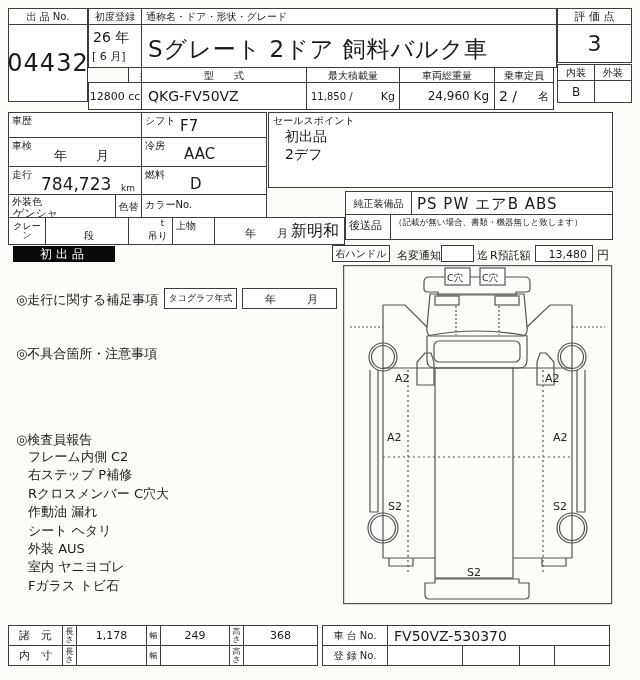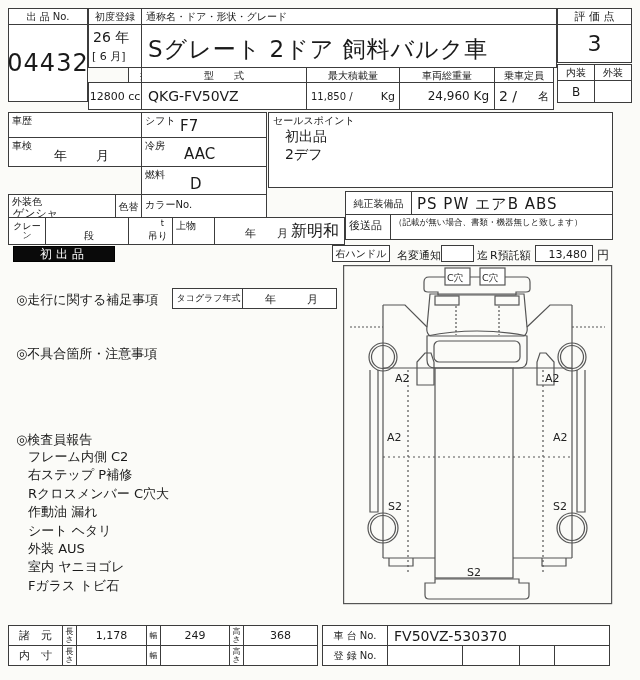--- a/index.html
+++ b/index.html
@@ -84,20 +84,25 @@
 
   <div class="b" style="left:8px;top:137px;width:134px;height:30px;">
     <span class="t lbl" style="left:3px;top:2px;">車検</span>
     <span class="t" style="left:45px;top:9px;font-size:13px;letter-spacing:8px;">年　月</span>
   </div>
   <div class="b" style="left:141px;top:137px;width:126px;height:30px;">
     <span class="t lbl" style="left:3px;top:2px;">冷房</span>
     <span class="t" style="left:42px;top:7px;font-size:15px;">AAC</span>
   </div>
 
+  <div class="b" style="left:8px;top:166px;width:134px;height:29px;">
+    <span class="t lbl" style="left:3px;top:2px;">走行</span>
+    <span class="t" style="left:32px;top:7px;font-size:17px;">784,723</span>
+    <span class="t" style="left:112px;top:16px;font-size:9px;">km</span>
+  </div>
   <div class="b" style="left:141px;top:166px;width:126px;height:29px;">
     <span class="t lbl" style="left:3px;top:2px;text-align:right;">燃料</span>
     <span class="t" style="left:48px;top:8px;font-size:15px;">D</span>
   </div>
 
   <div class="b" style="left:8px;top:194px;width:108px;height:24px;">
     <span class="t lbl" style="left:3px;top:1px;">外装色</span>
     <span class="t" style="left:4px;top:11px;font-size:11px;">ゲンシャ</span>
   </div>
   <div class="b c lbl" style="left:115px;top:194px;width:27px;height:24px;">色替</div>
@@ -146,21 +151,21 @@
   <span class="t" style="left:397px;top:248px;font-size:11px;">名変通知</span>
   <div class="b" style="left:441px;top:245px;width:33px;height:17px;"></div>
   <span class="t" style="left:477px;top:248px;font-size:11px;">迄</span>
   <span class="t" style="left:490px;top:248px;font-size:11px;">R預託額</span>
   <div class="b" style="left:535px;top:245px;width:58px;height:17px;">
     <span class="t" style="right:5px;top:2px;font-size:11px;">13,480</span>
   </div>
   <span class="t" style="left:597px;top:247px;font-size:12px;">円</span>
 
   <span class="t" style="left:16px;top:291px;font-size:13px;">◎走行に関する補足事項</span>
-  <div class="b c" style="left:172px;top:288px;width:73px;height:21px;font-size:9px;">タコグラフ年式</div>
+  <div class="b c" style="left:164px;top:288px;width:73px;height:21px;font-size:9px;">タコグラフ年式</div>
   <div class="b" style="left:242px;top:288px;width:95px;height:21px;">
     <span class="t" style="right:8px;top:3px;font-size:11px;letter-spacing:10px;">年　月</span>
   </div>
 
   <span class="t" style="left:16px;top:345px;font-size:13px;">◎不具合箇所・注意事項</span>
   <span class="t" style="left:16px;top:431px;font-size:13px;">◎検査員報告</span>
   <div class="t" style="left:28px;top:448px;width:250px;font-size:13px;line-height:18.4px;">
     <div>フレーム内側 C2</div>
     <div>右ステップ P補修</div>
     <div>Rクロスメンバー C穴大</div>

